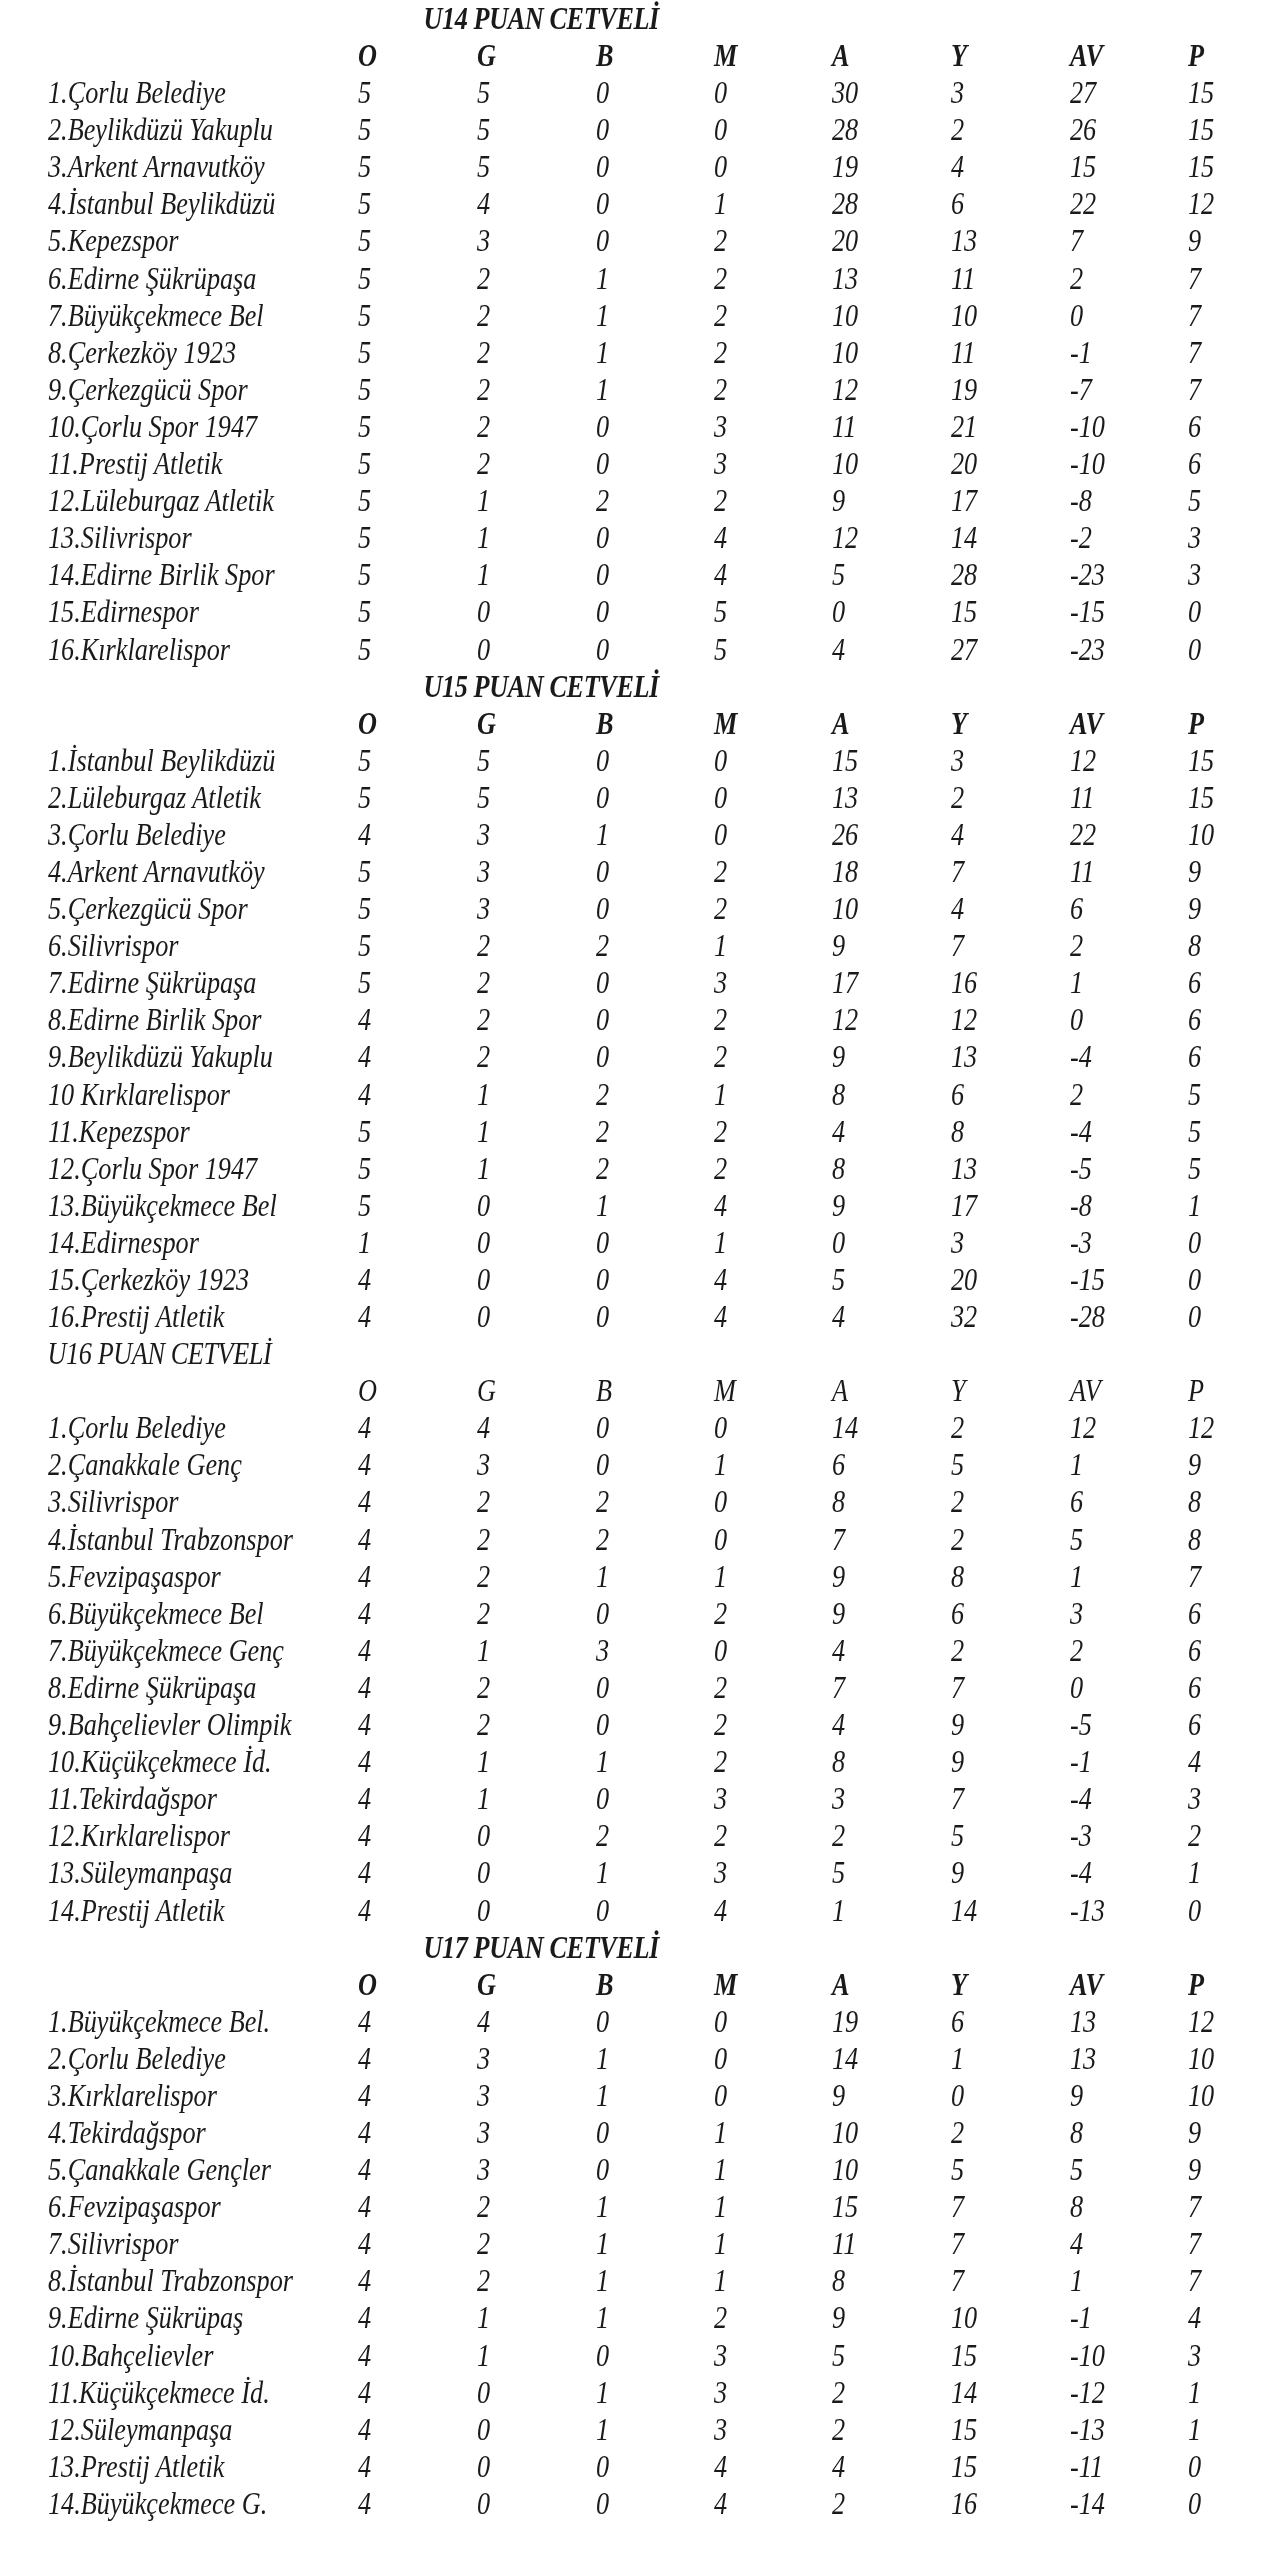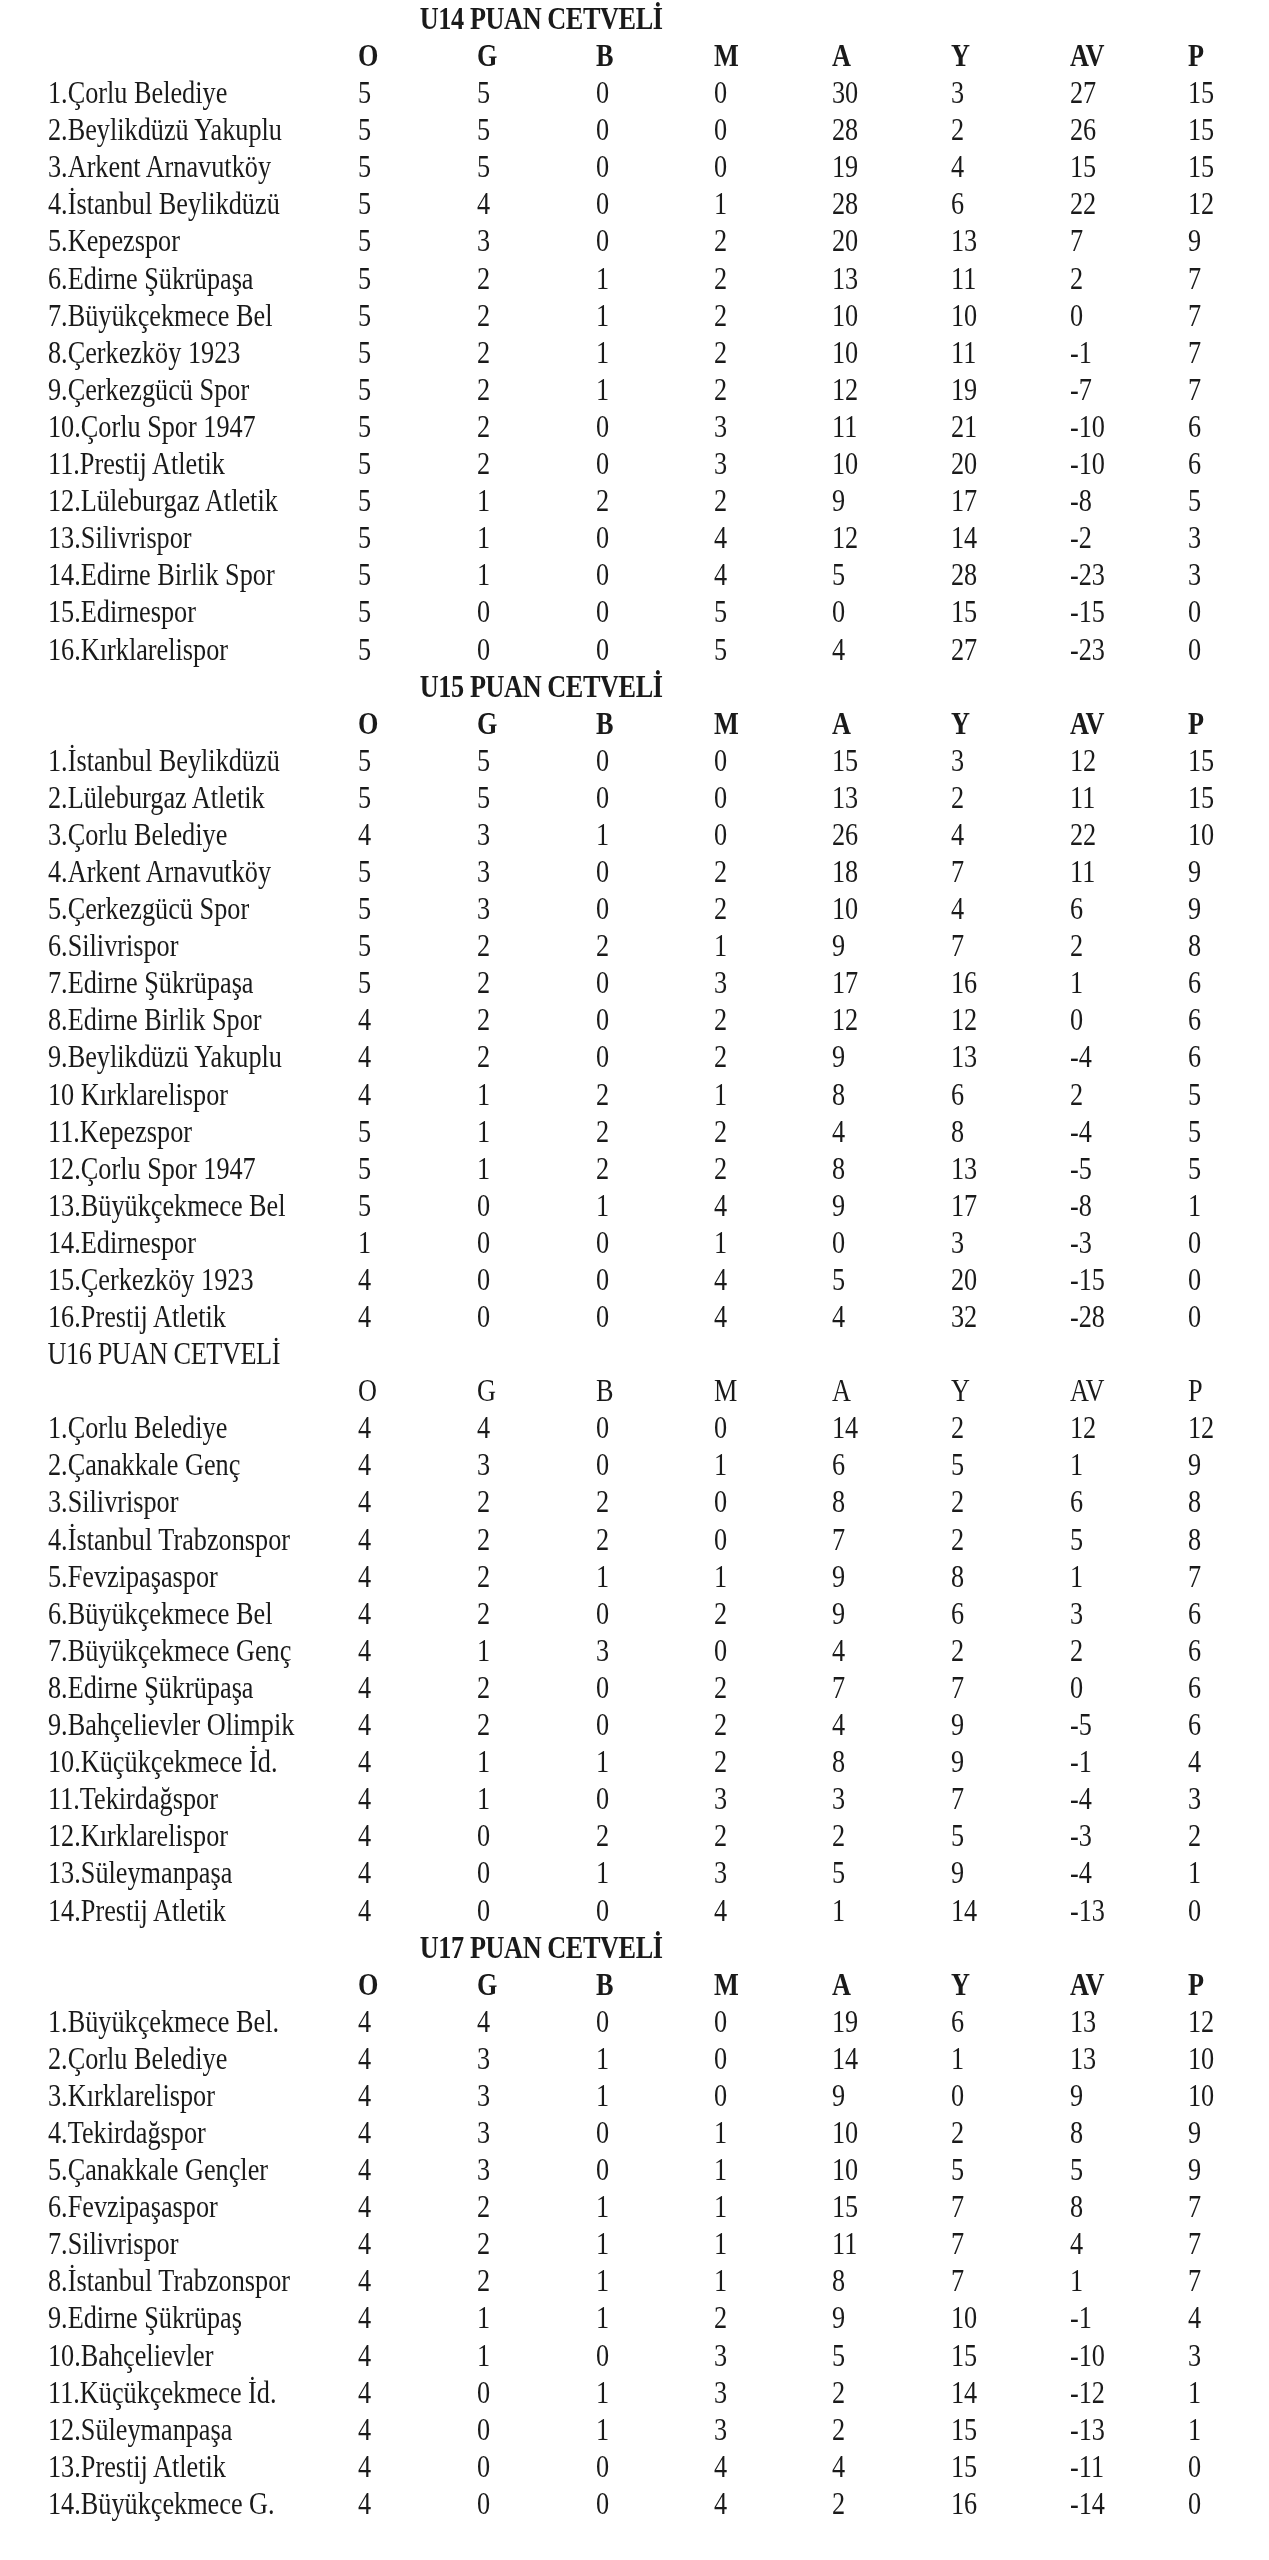--- a/index.html
+++ b/index.html
@@ -1,18 +1,18 @@
 <!DOCTYPE html>
 <html><head>
 <meta charset="utf-8">
 <style>
   html, body { margin:0; padding:0; background:#ffffff; }
   body { width:1269px; height:2560px; overflow:hidden; position:relative;
          font-family:"Liberation Serif", serif; color:#1a1a1a; }
-  .page { position:absolute; left:0; top:0; width:1035px; }
+  .page { position:absolute; left:0; top:0; width:1035px;font-style:italic; }
   .section-title { height:37px; line-height:37px; font-size:32px; font-weight:bold;
          text-align:center; letter-spacing:-0.5px; width:1320px;
          transform:scaleX(0.82); transform-origin:0 0; white-space:nowrap; }
   .section-title.plain { font-weight:normal; text-align:left; padding-left:58px; width:auto; }
   .row { position:relative; height:37.1px; line-height:37.1px; font-size:32px; white-space:nowrap; }
   .row.header { font-weight:bold; }
   .row.header.plain { font-weight:normal; }
   .cell { position:absolute; top:0; display:inline-block; transform:scaleX(0.82); transform-origin:0 50%; }
   .c-name { left:48px; }
   .c-o  { left:358px; }

